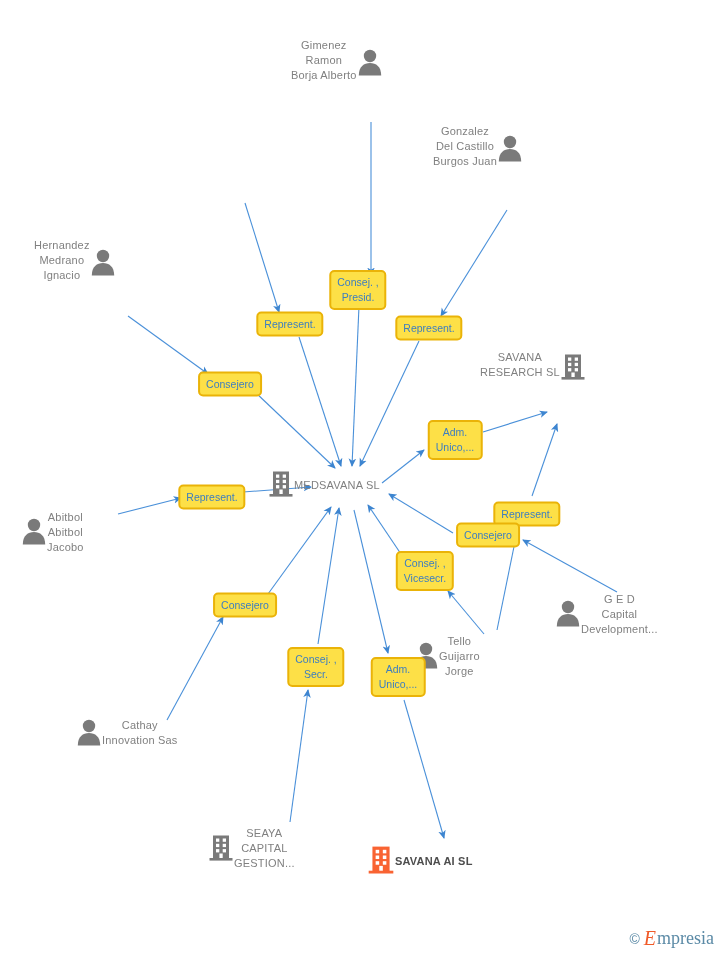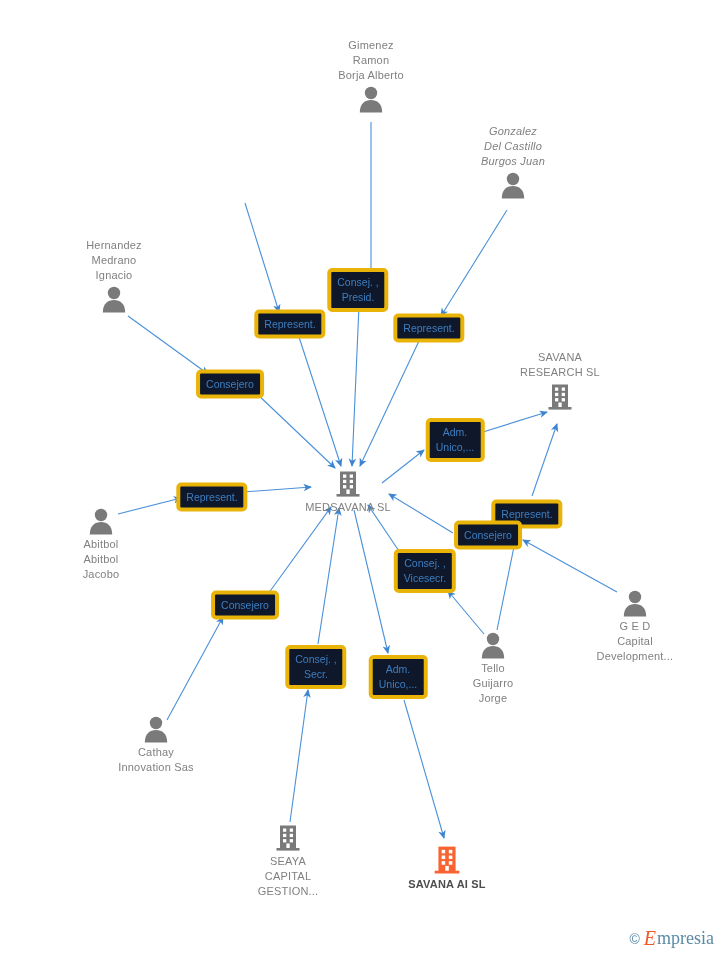--- a/index.html
+++ b/index.html
@@ -3,31 +3,31 @@
 <meta charset="utf-8">
 <style>
   html,body{margin:0;padding:0;}
   body{
     width:728px;height:960px;background:#ffffff;
     font-family:"Liberation Sans", sans-serif;
     position:relative;overflow:hidden;
   }
   #canvas{position:absolute;inset:0;width:728px;height:960px;}
   svg#edges{position:absolute;left:0;top:0;width:728px;height:960px;}
-  .node{position:absolute;display:flex;flex-direction:column;align-items:center;
+  .node{position:absolute;display:flex;flex-direction:row;align-items:center;
         width:160px;margin-left:-80px;}
   .node .glyph{line-height:0;}
   .node .nlabel{
     font-size:11px;color:#808080;text-align:center;line-height:15px;
     letter-spacing:0.2px;white-space:pre-line;margin-top:2px;
   }
   .node.above .nlabel{margin-top:0;margin-bottom:3px;}
   .node.highlight .nlabel{color:#4d4d4d;font-weight:bold;}
   .elabel{
-    position:absolute;background:#0f172a;border:4px solid #eab308;
+    position:absolute;background:#fde047;border:2px solid #eab308;
     border-radius:5px;color:#3d7ec0;font-size:10.5px;line-height:15px;
     padding:3px 6px;text-align:center;white-space:pre-line;
     transform:translate(-50%,-50%);
   }
   .watermark{
     position:absolute;right:14px;bottom:10px;display:flex;align-items:center;
     gap:4px;font-size:16px;
   }
   .wm-c{color:#5b8aa6;font-size:14px;}
   .wm-e{color:#f05a28;font-style:italic;font-family:"Liberation Serif",serif;font-size:20px;}
@@ -90,21 +90,21 @@
 Borja Alberto</div>
     <div class="glyph">
       <svg width="26" height="27" viewBox="0 0 26 27">
           <circle cx="13" cy="7" r="6.2" fill="#7a7a7a"></circle>
           <path d="M1.8,26.5 C1.8,17.5 7,14 13,14 C19,14 24.2,17.5 24.2,26.5 Z" fill="#7a7a7a"></path>
         </svg>
     </div>
   </div>
 
 
-  <div class="node above" style="left:513px;top:124px;font-style:italic;">
+  <div class="node above" style="left:513px;top:124px;">
     <div class="nlabel">Gonzalez
 Del Castillo
 Burgos Juan</div>
     <div class="glyph">
       <svg width="26" height="27" viewBox="0 0 26 27">
           <circle cx="13" cy="7" r="6.2" fill="#7a7a7a"></circle>
           <path d="M1.8,26.5 C1.8,17.5 7,14 13,14 C19,14 24.2,17.5 24.2,26.5 Z" fill="#7a7a7a"></path>
         </svg>
     </div>
   </div>

